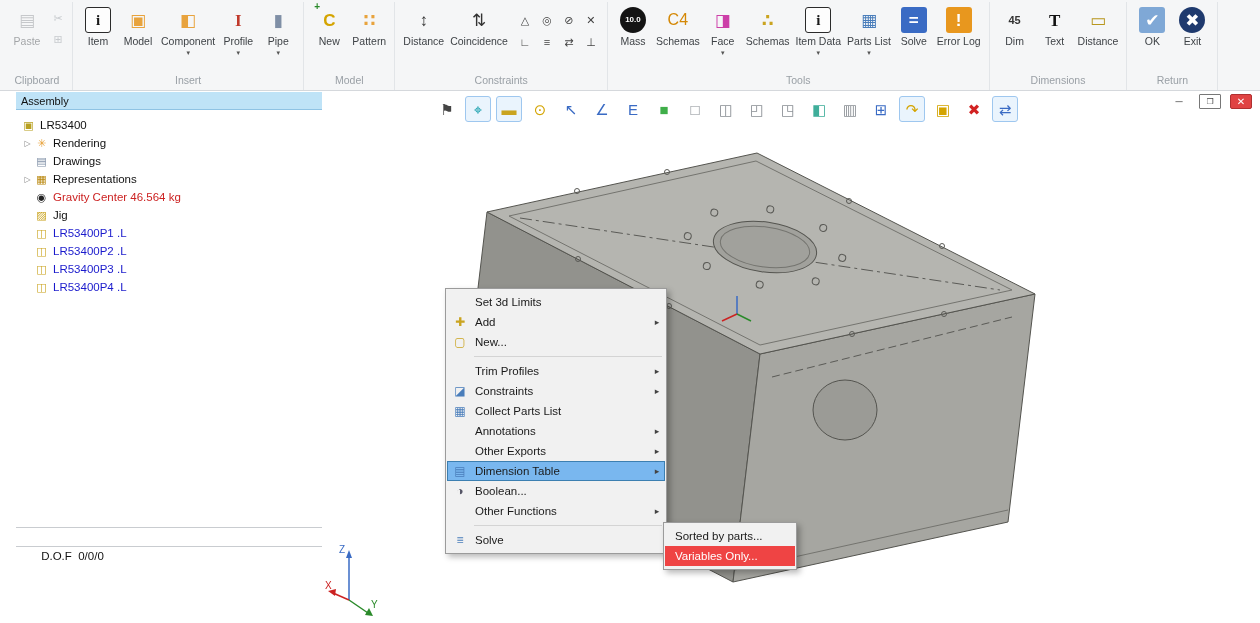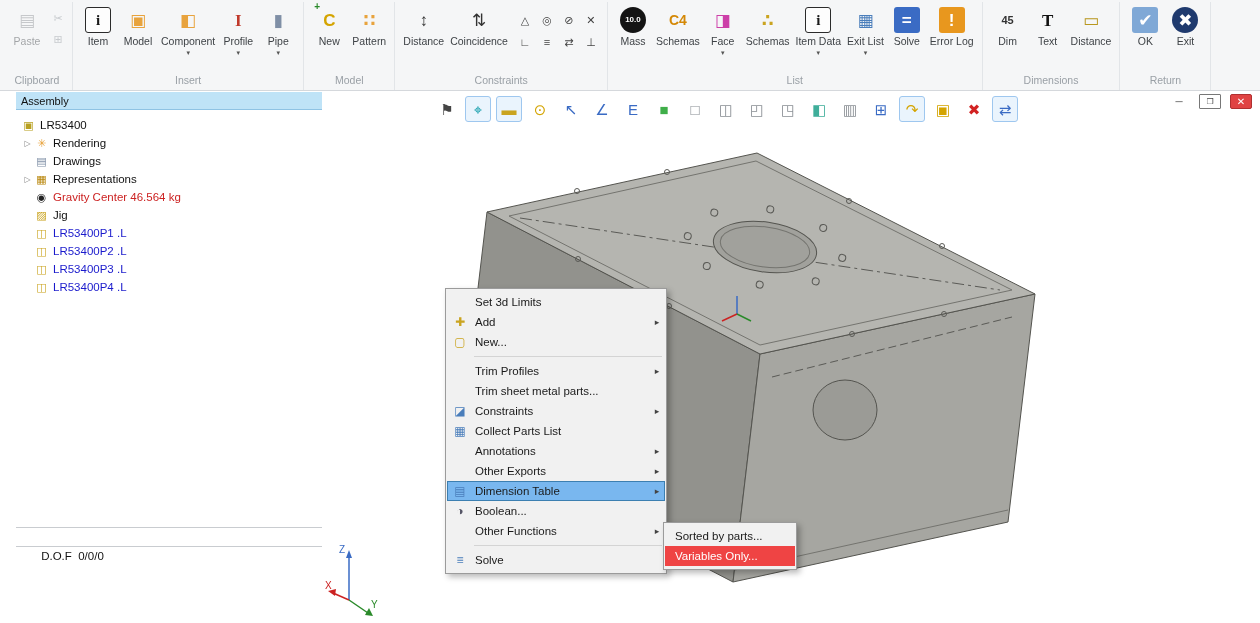--- a/index.html
+++ b/index.html
@@ -150,52 +150,52 @@
         </div>
         <div class="rglabel">Constraints</div>
       </div>
       <div class="rgroup">
         <div class="rrow">
           <div class="rbtn">
             <span class="ricon circle">10.0</span>
             <span class="rlabel">Mass</span>
           </div>
           <div class="rbtn">
-            <span class="ricon" style="color: rgb(212, 136, 6); font-weight: bold; font-size: 14px;">C4</span>
+            <span class="ricon" style="color: rgb(212, 136, 6); font-weight: normal; font-size: 16px;">C4</span>
             <span class="rlabel">Schemas</span>
           </div>
           <div class="rbtn">
             <span class="ricon" style="color: rgb(204, 63, 168);">◨</span>
             <span class="rlabel">Face</span>
             <span class="rarrow">▾</span>
           </div>
           <div class="rbtn">
             <span class="ricon" style="color: rgb(202, 164, 32); font-weight: bold;">∴</span>
             <span class="rlabel">Schemas</span>
           </div>
           <div class="rbtn">
             <span class="ricon iboxed" style="color: rgb(26, 26, 26); font-family: &quot;Liberation Serif&quot;, &quot;DejaVu Serif&quot;, serif;">i</span>
             <span class="rlabel">Item Data</span>
             <span class="rarrow">▾</span>
           </div>
           <div class="rbtn">
             <span class="ricon" style="color: rgb(74, 126, 187);">▦</span>
-            <span class="rlabel">Exit List</span>
+            <span class="rlabel">Parts List</span>
             <span class="rarrow">▾</span>
           </div>
           <div class="rbtn">
             <span class="ricon" style="color: rgb(255, 255, 255); background: rgb(58, 107, 196); font-weight: bold;">=</span>
             <span class="rlabel">Solve</span>
           </div>
           <div class="rbtn">
             <span class="ricon" style="color: rgb(255, 255, 255); background: rgb(232, 151, 30); font-weight: bold;">!</span>
             <span class="rlabel">Error Log</span>
           </div>
         </div>
-        <div class="rglabel">List</div>
+        <div class="rglabel">Tools</div>
       </div>
       <div class="rgroup">
         <div class="rrow">
           <div class="rbtn">
             <span class="ricon" style="color: rgb(51, 51, 51); font-weight: bold; font-size: 11px;">45</span>
             <span class="rlabel">Dim</span>
           </div>
           <div class="rbtn">
             <span class="ricon" style="color: rgb(17, 17, 17); font-family: &quot;Liberation Serif&quot;, &quot;DejaVu Serif&quot;, serif; font-weight: bold;">T</span>
             <span class="rlabel">Text</span>
@@ -345,25 +345,20 @@
         <span class="mlabel">New...</span>
         <span class="marrow"></span>
       </div>
       <div class="msep"></div>
       <div class="mrow">
         <span class="micon"></span>
         <span class="mlabel">Trim Profiles</span>
         <span class="marrow">▸</span>
       </div>
       <div class="mrow">
-        <span class="micon"></span>
-        <span class="mlabel">Trim sheet metal parts...</span>
-        <span class="marrow"></span>
-      </div>
-      <div class="mrow">
         <span class="micon" style="color: rgb(74, 126, 187);">◪</span>
         <span class="mlabel">Constraints</span>
         <span class="marrow">▸</span>
       </div>
       <div class="mrow">
         <span class="micon" style="color: rgb(74, 126, 187);">▦</span>
         <span class="mlabel">Collect Parts List</span>
         <span class="marrow"></span>
       </div>
       <div class="mrow">

